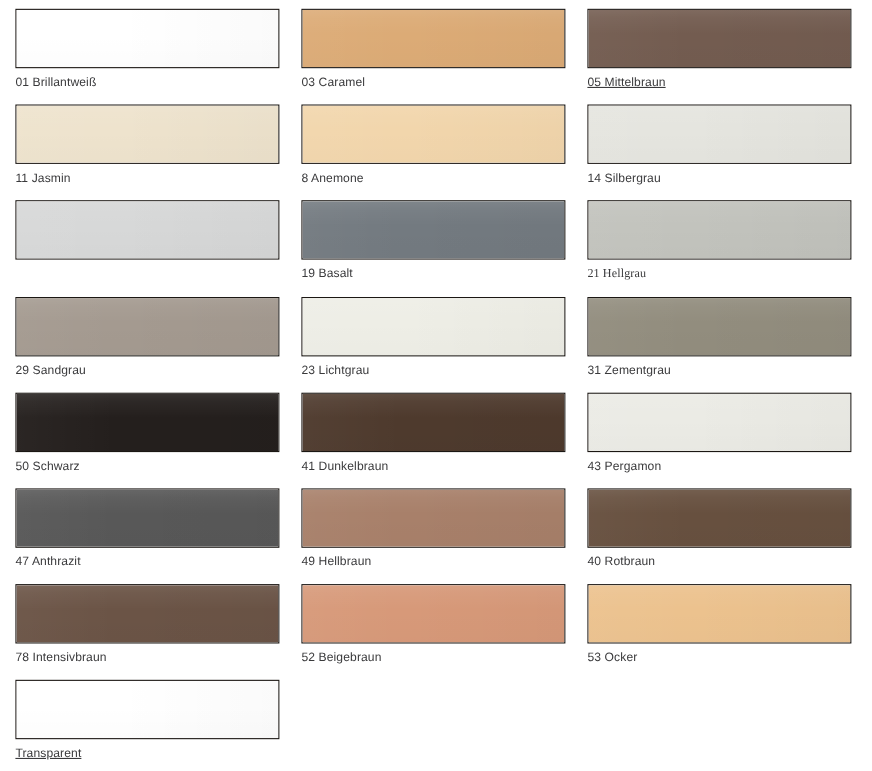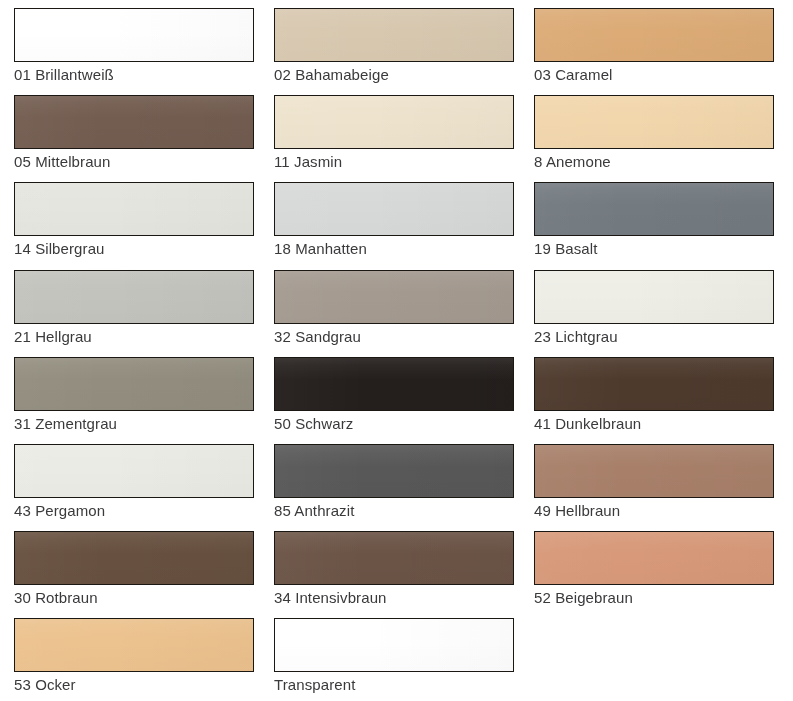--- a/index.html
+++ b/index.html
@@ -67,58 +67,51 @@
         rgba(0,0,0,0.012) 100%),
       linear-gradient(to right,
         rgba(255,255,255,0.030) 0%,
         rgba(255,255,255,0.000) 38%,
         rgba(0,0,0,0.018) 100%);
     pointer-events: none;
   }
 
   .swatch-label {
     margin-top: 6px;
-    font-size: 15px;
+    font-size: 11px;
     line-height: 14px;
     color: #3a3a3c;
     letter-spacing: 0.1px;
     white-space: nowrap;
   }
 </style>
 </head>
 <body>
 
 <div id="palette-grid" style="background: rgb(255, 255, 255);">
     <div class="swatch-cell">
       <div class="swatch-chip" style="border-color: rgb(27, 23, 19);">
         <div class="chip-fill" style="background-color: rgb(255, 255, 255);"></div>
         <div class="chip-sheen"></div>
       </div>
       <div class="swatch-label" style="color: rgb(58, 58, 60);">01 Brillantweiß</div>
     </div>
     <div class="swatch-cell">
       <div class="swatch-chip" style="border-color: rgb(27, 23, 19);">
-        <div class="chip-fill" style="background-color: rgb(216, 200, 176);"></div>
-        <div class="chip-sheen"></div>
-      </div>
-      <div class="swatch-label" style="color: rgb(58, 58, 60);">02 Bahamabeige</div>
-    </div>
-    <div class="swatch-cell">
-      <div class="swatch-chip" style="border-color: rgb(27, 23, 19);">
         <div class="chip-fill" style="background-color: rgb(220, 171, 118);"></div>
         <div class="chip-sheen"></div>
       </div>
       <div class="swatch-label" style="color: rgb(58, 58, 60);">03 Caramel</div>
     </div>
     <div class="swatch-cell">
       <div class="swatch-chip" style="border-color: rgb(27, 23, 19);">
         <div class="chip-fill" style="background-color: rgb(115, 92, 80);"></div>
         <div class="chip-sheen"></div>
       </div>
-      <div class="swatch-label" style="color: rgb(58, 58, 60);">05 Mittelbraun</div>
+      <div class="swatch-label" style="color: rgb(58, 58, 60); text-decoration: underline;">05 Mittelbraun</div>
     </div>
     <div class="swatch-cell">
       <div class="swatch-chip" style="border-color: rgb(27, 23, 19);">
         <div class="chip-fill" style="background-color: rgb(238, 227, 205);"></div>
         <div class="chip-sheen"></div>
       </div>
       <div class="swatch-label" style="color: rgb(58, 58, 60);">11 Jasmin</div>
     </div>
     <div class="swatch-cell">
       <div class="swatch-chip" style="border-color: rgb(27, 23, 19);">
@@ -132,42 +125,41 @@
         <div class="chip-fill" style="background-color: rgb(229, 229, 223);"></div>
         <div class="chip-sheen"></div>
       </div>
       <div class="swatch-label" style="color: rgb(58, 58, 60);">14 Silbergrau</div>
     </div>
     <div class="swatch-cell">
       <div class="swatch-chip" style="border-color: rgb(27, 23, 19);">
         <div class="chip-fill" style="background-color: rgb(215, 216, 216);"></div>
         <div class="chip-sheen"></div>
       </div>
-      <div class="swatch-label" style="color: rgb(58, 58, 60);">18 Manhatten</div>
     </div>
     <div class="swatch-cell">
       <div class="swatch-chip" style="border-color: rgb(27, 23, 19);">
         <div class="chip-fill" style="background-color: rgb(115, 122, 128);"></div>
         <div class="chip-sheen"></div>
       </div>
       <div class="swatch-label" style="color: rgb(58, 58, 60);">19 Basalt</div>
     </div>
     <div class="swatch-cell">
       <div class="swatch-chip" style="border-color: rgb(27, 23, 19);">
         <div class="chip-fill" style="background-color: rgb(194, 195, 189);"></div>
         <div class="chip-sheen"></div>
       </div>
-      <div class="swatch-label" style="color: rgb(58, 58, 60);">21 Hellgrau</div>
+      <div class="swatch-label" style="color: rgb(58, 58, 60); font-family: Liberation Serif, serif;">21 Hellgrau</div>
     </div>
     <div class="swatch-cell">
       <div class="swatch-chip" style="border-color: rgb(27, 23, 19);">
         <div class="chip-fill" style="background-color: rgb(164, 154, 144);"></div>
         <div class="chip-sheen"></div>
       </div>
-      <div class="swatch-label" style="color: rgb(58, 58, 60);">32 Sandgrau</div>
+      <div class="swatch-label" style="color: rgb(58, 58, 60);">29 Sandgrau</div>
     </div>
     <div class="swatch-cell">
       <div class="swatch-chip" style="border-color: rgb(27, 23, 19);">
         <div class="chip-fill" style="background-color: rgb(238, 238, 230);"></div>
         <div class="chip-sheen"></div>
       </div>
       <div class="swatch-label" style="color: rgb(58, 58, 60);">23 Lichtgrau</div>
     </div>
     <div class="swatch-cell">
       <div class="swatch-chip" style="border-color: rgb(27, 23, 19);">
@@ -195,57 +187,57 @@
         <div class="chip-fill" style="background-color: rgb(235, 235, 229);"></div>
         <div class="chip-sheen"></div>
       </div>
       <div class="swatch-label" style="color: rgb(58, 58, 60);">43 Pergamon</div>
     </div>
     <div class="swatch-cell">
       <div class="swatch-chip" style="border-color: rgb(27, 23, 19);">
         <div class="chip-fill" style="background-color: rgb(88, 88, 88);"></div>
         <div class="chip-sheen"></div>
       </div>
-      <div class="swatch-label" style="color: rgb(58, 58, 60);">85 Anthrazit</div>
+      <div class="swatch-label" style="color: rgb(58, 58, 60);">47 Anthrazit</div>
     </div>
     <div class="swatch-cell">
       <div class="swatch-chip" style="border-color: rgb(27, 23, 19);">
         <div class="chip-fill" style="background-color: rgb(168, 128, 106);"></div>
         <div class="chip-sheen"></div>
       </div>
       <div class="swatch-label" style="color: rgb(58, 58, 60);">49 Hellbraun</div>
     </div>
     <div class="swatch-cell">
       <div class="swatch-chip" style="border-color: rgb(27, 23, 19);">
         <div class="chip-fill" style="background-color: rgb(103, 80, 63);"></div>
         <div class="chip-sheen"></div>
       </div>
-      <div class="swatch-label" style="color: rgb(58, 58, 60);">30 Rotbraun</div>
+      <div class="swatch-label" style="color: rgb(58, 58, 60);">40 Rotbraun</div>
     </div>
     <div class="swatch-cell">
       <div class="swatch-chip" style="border-color: rgb(27, 23, 19);">
         <div class="chip-fill" style="background-color: rgb(107, 84, 70);"></div>
         <div class="chip-sheen"></div>
       </div>
-      <div class="swatch-label" style="color: rgb(58, 58, 60);">34 Intensivbraun</div>
+      <div class="swatch-label" style="color: rgb(58, 58, 60);">78 Intensivbraun</div>
     </div>
     <div class="swatch-cell">
       <div class="swatch-chip" style="border-color: rgb(27, 23, 19);">
         <div class="chip-fill" style="background-color: rgb(215, 153, 121);"></div>
         <div class="chip-sheen"></div>
       </div>
       <div class="swatch-label" style="color: rgb(58, 58, 60);">52 Beigebraun</div>
     </div>
     <div class="swatch-cell">
       <div class="swatch-chip" style="border-color: rgb(27, 23, 19);">
         <div class="chip-fill" style="background-color: rgb(236, 194, 142);"></div>
         <div class="chip-sheen"></div>
       </div>
       <div class="swatch-label" style="color: rgb(58, 58, 60);">53 Ocker</div>
     </div>
     <div class="swatch-cell">
       <div class="swatch-chip" style="border-color: rgb(27, 23, 19);">
         <div class="chip-fill" style="background-color: rgb(255, 255, 255);"></div>
         <div class="chip-sheen"></div>
       </div>
-      <div class="swatch-label" style="color: rgb(58, 58, 60);">Transparent</div>
+      <div class="swatch-label" style="color: rgb(58, 58, 60); text-decoration: underline;">Transparent</div>
     </div>
   </div>
 
 </body></html>

